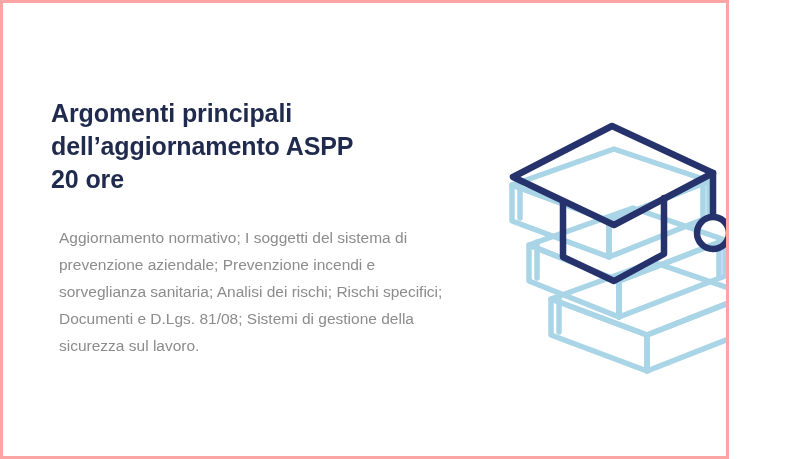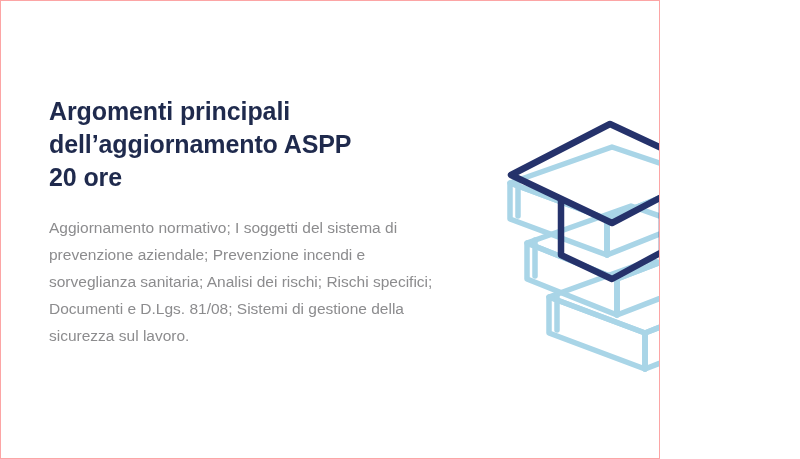--- a/index.html
+++ b/index.html
@@ -5,45 +5,45 @@
   html, body {
     margin: 0;
     padding: 0;
     background: #ffffff;
   }
   body {
     font-family: "Liberation Sans", sans-serif;
   }
   .card {
     position: relative;
-    width: 660px;
+    width: 729px;
     height: 459px;
     box-sizing: border-box;
     background: #ffffff;
-    border: 1px solid #fca5a5;
+    border: 3px solid #fca5a5;
     overflow: hidden;
   }
   .text-col {
     position: absolute;
     left: 48px;
     top: 94px;
     width: 400px;
   }
   .title {
     margin: 0;
     font-family: "Liberation Sans", sans-serif;
     font-size: 25px;
     line-height: 33px;
     font-weight: 700;
     color: #1f2a4d;
     letter-spacing: -0.1px;
     white-space: pre-line;
   }
   .body-text {
-    margin: 0;
+    margin: 8px;
     padding-top: 20px;
     font-family: "Liberation Sans", sans-serif;
     font-size: 15.5px;
     line-height: 27px;
     font-weight: 400;
     color: #8c8c8e;
     white-space: pre-line;
   }
   .illustration {
     position: absolute;

